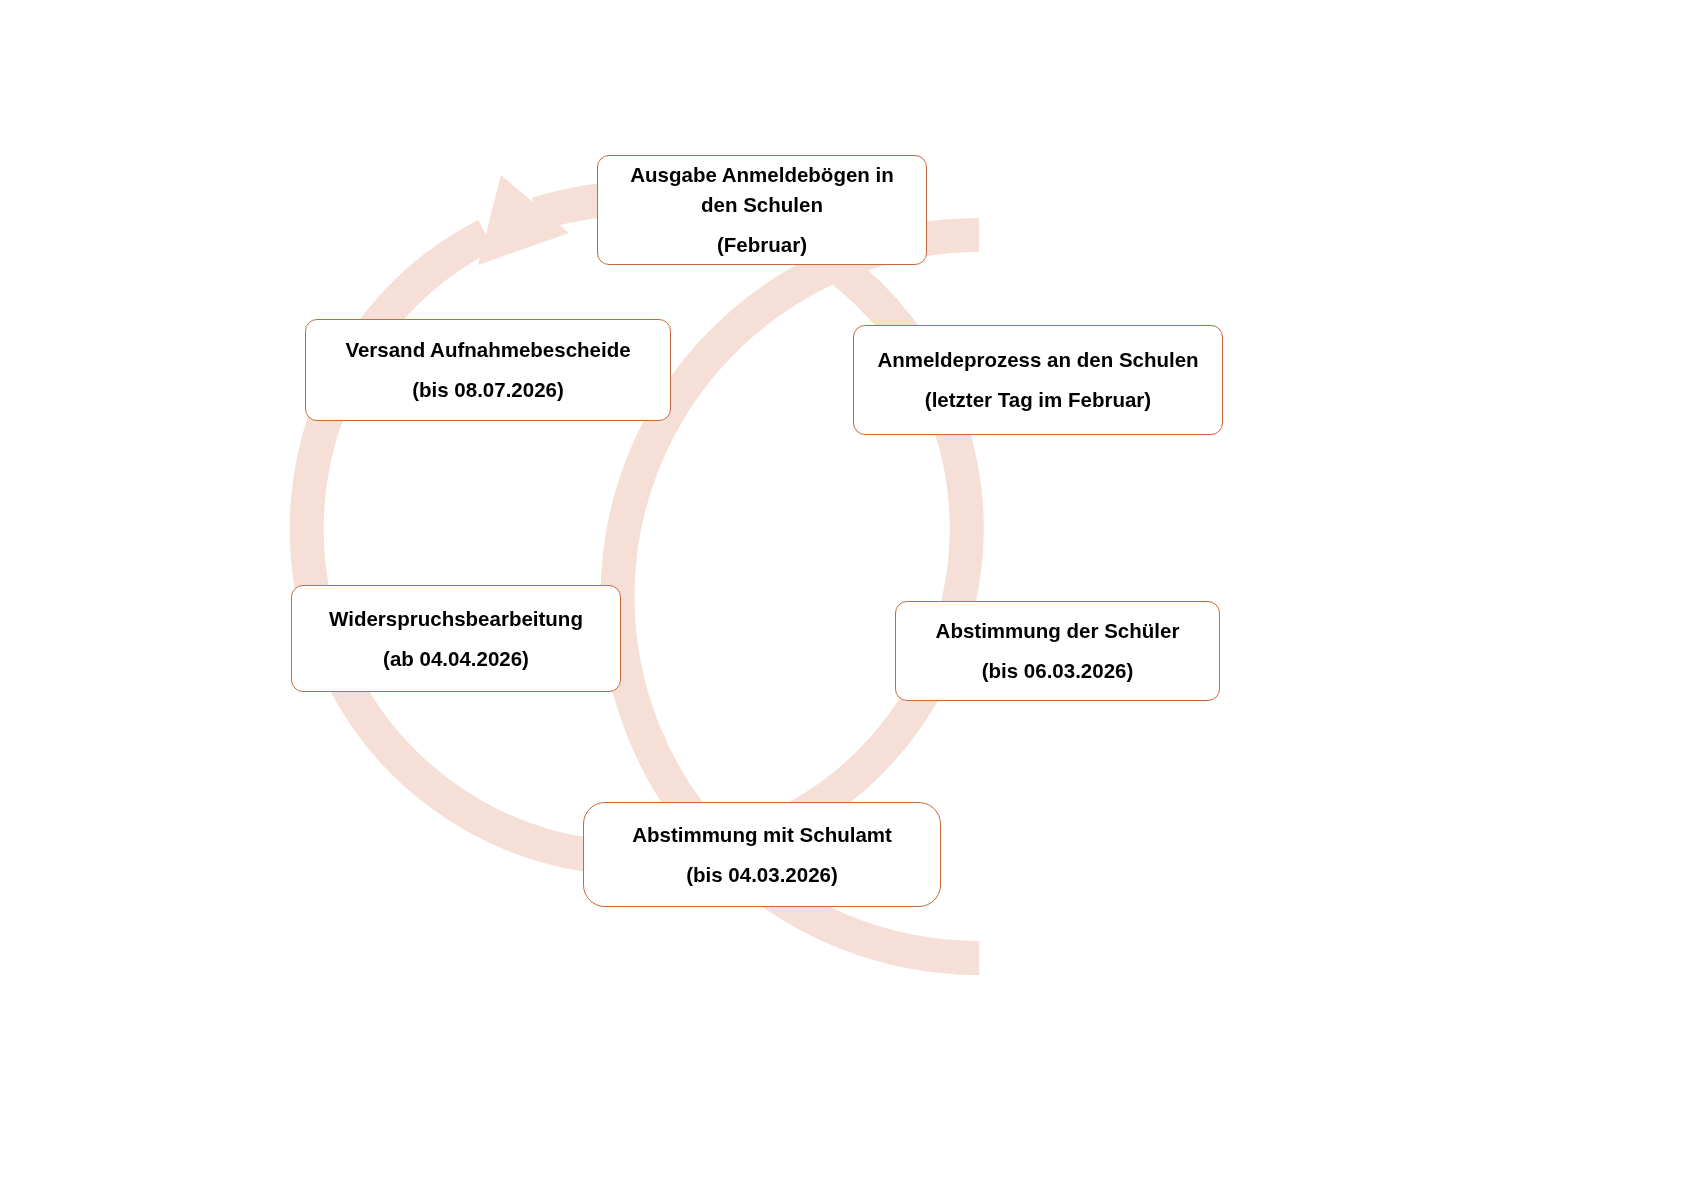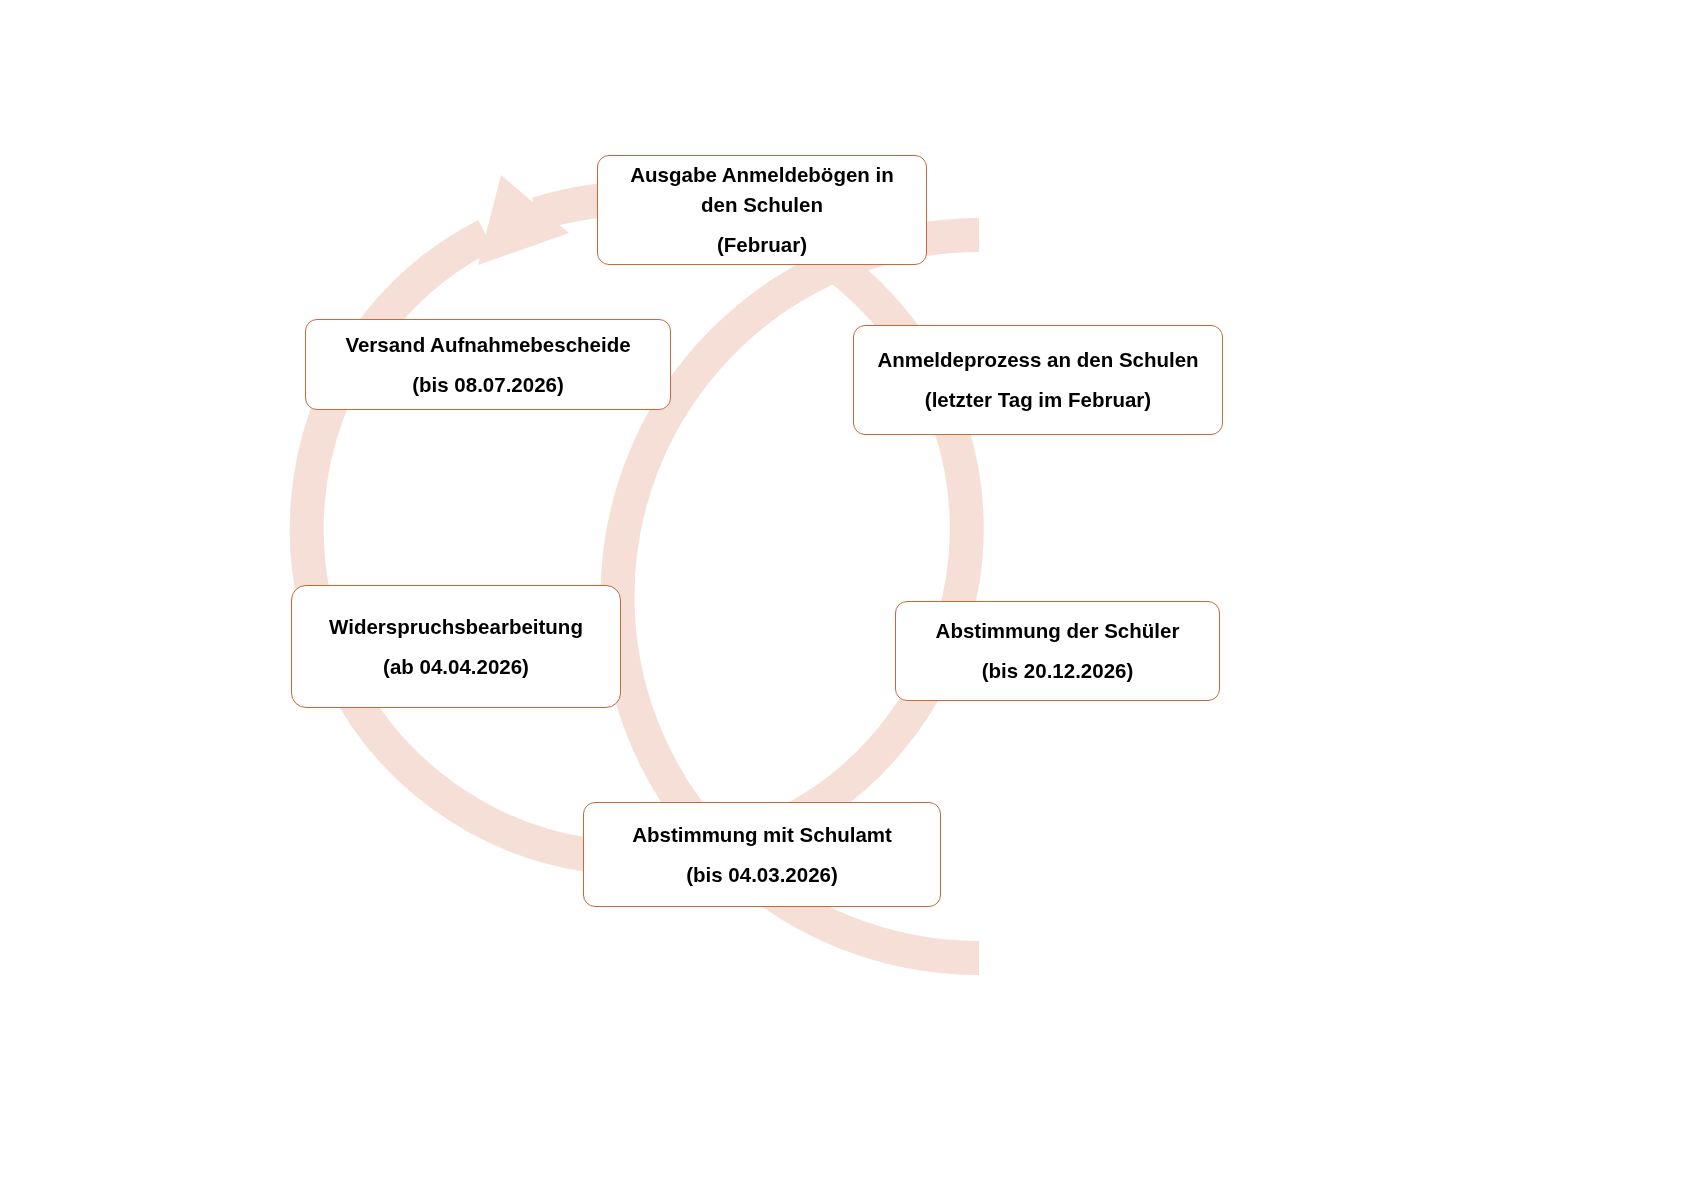--- a/index.html
+++ b/index.html
@@ -70,33 +70,33 @@
     left: 895px;
     top: 601px;
     width: 325px;
     height: 100px;
   }
   #node-abstimmung {
     left: 583px;
     top: 802px;
     width: 358px;
     height: 105px;
+    border-radius: 22px;
   }
   #node-widerspruch {
     left: 291px;
     top: 585px;
     width: 330px;
-    height: 123px;
-    border-radius: 15px;
+    height: 107px;
   }
   #node-versand {
     left: 305px;
     top: 319px;
     width: 366px;
-    height: 91px;
+    height: 102px;
   }
 </style>
 </head>
 <body>
 
 <div id="diagram-canvas">
 
   <svg id="cycle-arrow" viewBox="0 0 1683 1190" xmlns="http://www.w3.org/2000/svg">
 
     <g fill="none" stroke="#f6dfd7" stroke-width="34" stroke-linecap="butt">
@@ -117,21 +117,21 @@
     <span class="line spaced">(letzter Tag im Februar)</span>
   </div>
 
   <div class="node" id="node-ausgabe">
     <span class="line l1">Ausgabe Anmeldebögen in den Schulen</span>
     <span class="line spaced">(Februar)</span>
   </div>
 
   <div class="node" id="node-zuteilung">
     <span class="line">Abstimmung der Schüler</span>
-    <span class="line spaced">(bis 20.12.2026)</span>
+    <span class="line spaced">(bis 06.03.2026)</span>
   </div>
 
   <div class="node" id="node-abstimmung">
     <span class="line">Abstimmung mit Schulamt</span>
     <span class="line spaced">(bis 04.03.2026)</span>
   </div>
 
   <div class="node" id="node-widerspruch">
     <span class="line">Widerspruchsbearbeitung</span>
     <span class="line spaced">(ab 04.04.2026)</span>

